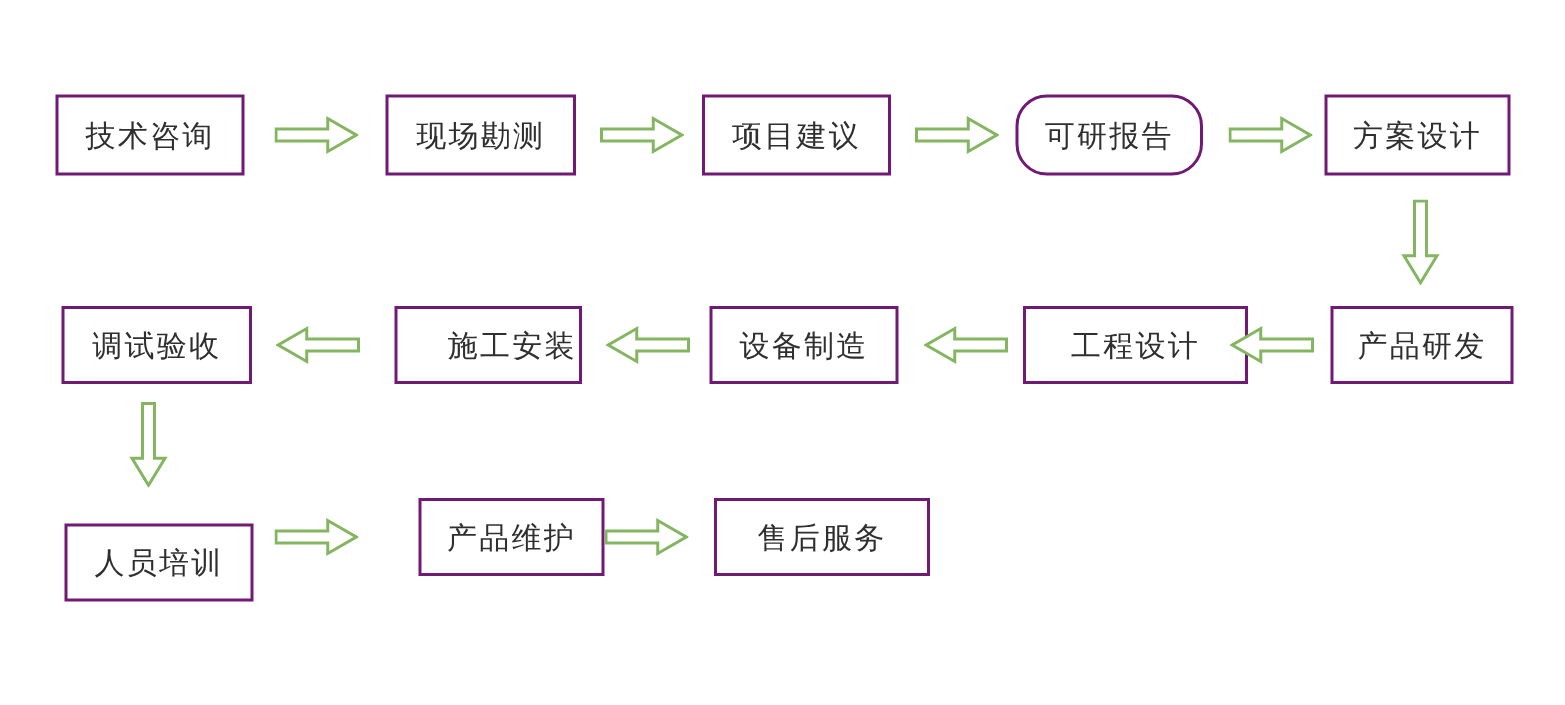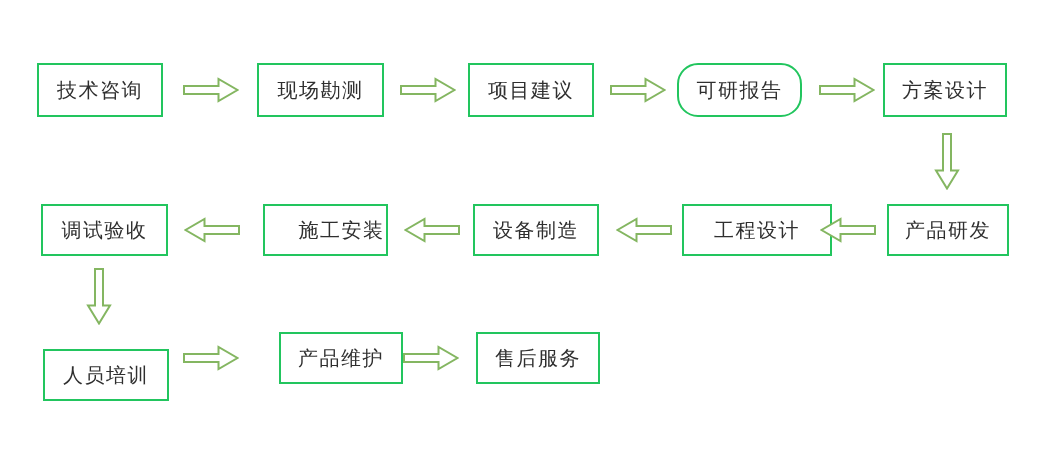--- a/index.html
+++ b/index.html
@@ -11,21 +11,21 @@
     position: relative;
     width: 1043px;
     height: 470px;
     background: #ffffff;
     overflow: hidden;
     font-family: "DejaVu Serif", "Liberation Serif", serif;
   }
   .node {
     position: absolute;
     box-sizing: border-box;
-    border: 2px solid #22c55e;
+    border: 2px solid #701a75;
     background: #ffffff;
     display: flex;
     align-items: center;
     justify-content: center;
     font-size: 20px;
     letter-spacing: 1.5px;
     color: #2f2f2f;
     white-space: nowrap;
   }
   .arrow {
@@ -54,21 +54,21 @@
   <div class="node" style="left:883px; top:63px; width:124px; height:54px;">方案设计</div>
 
   <div class="node" style="left:887px; top:204px; width:122px; height:52px;">产品研发</div>
   <div class="node" style="left:682px; top:204px; width:150px; height:52px;">工程设计</div>
   <div class="node" style="left:473px; top:204px; width:126px; height:52px;">设备制造</div>
   <div class="node" style="left:263px; top:204px; width:125px; height:52px;padding-left:32px;">施工安装</div>
   <div class="node" style="left:41px;  top:204px; width:127px; height:52px;">调试验收</div>
 
   <div class="node" style="left:43px;  top:349px; width:126px; height:52px;">人员培训</div>
   <div class="node" style="left:263px; top:332px; width:124px; height:52px;margin-left:16px;">产品维护</div>
-  <div class="node" style="left:476px; top:332px; width:124px; height:52px;">售后服务</div>
+  <div class="node" style="left:476px; top:332px; width:144px; height:52px;">售后服务</div>
 
   <div class="arrow" style="left:183px; top:77px;">
     <svg width="56" height="26" viewBox="0 0 56 26">
         <path d="M1 9 H35.5 V2 L54.5 13 L35.5 24 V17 H1 Z"></path>
       </svg>
   </div>
   <div class="arrow" style="left:400px; top:77px;">
     <svg width="56" height="26" viewBox="0 0 56 26">
         <path d="M1 9 H35.5 V2 L54.5 13 L35.5 24 V17 H1 Z"></path>
       </svg>

